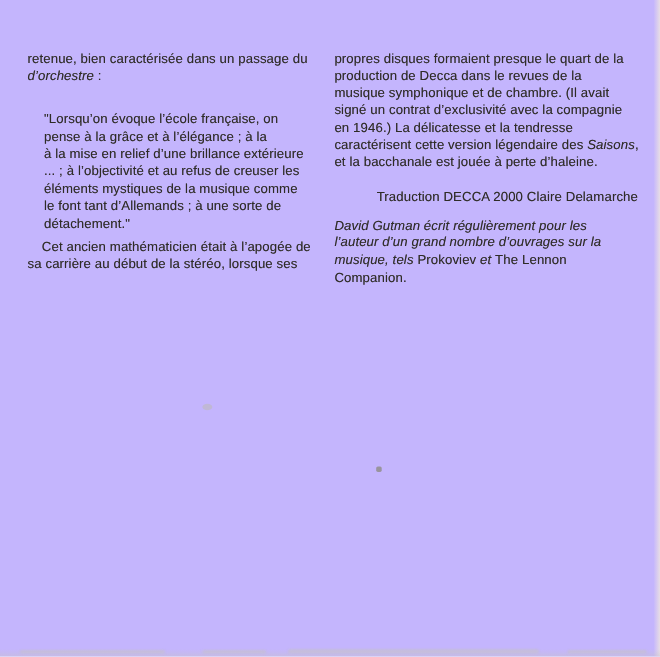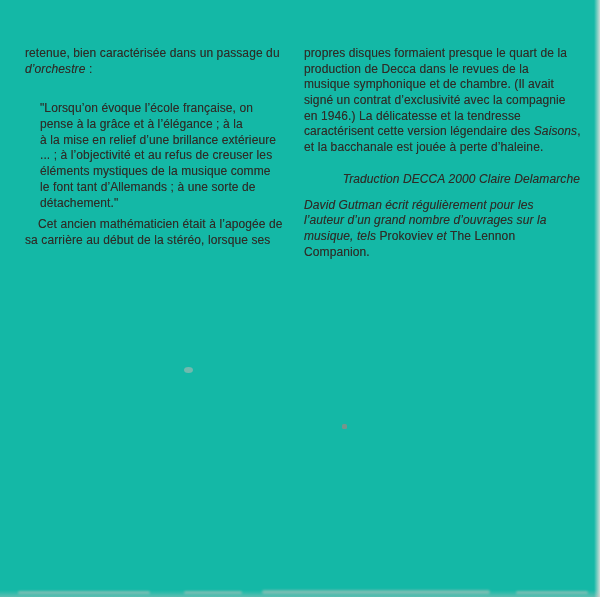--- a/index.html
+++ b/index.html
@@ -4,21 +4,21 @@
 <style>
   html, body {
     margin: 0;
     padding: 0;
     background: #ffffff;
   }
   .stage {
     position: relative;
     width: 600px;
     height: 597px;
-    background: #14b8a6;
+    background: #c4b5fd;
     overflow: hidden;
     font-family: "Liberation Sans", sans-serif;
     color: #2f2c27;
   }
   .col {
     position: absolute;
     top: 46px;
     font-size: 12px;
     line-height: 15.7px;
     text-shadow: 0 0 0.6px rgba(47, 44, 39, 0.45);
@@ -31,21 +31,20 @@
 
   .quote {
     margin-top: 24px;
     margin-left: 15px;
   }
   .closing { margin-top: 6px; }
   .closing .tline:first-child { padding-left: 13px; }
 
   .credit {
     margin-top: 16px;
-    font-style: italic;
     text-align: right;
     height: 15.7px;
     white-space: pre;
   }
   .bio { margin-top: 10px; }
 
   .pagenum {
     position: absolute;
     left: 0;
     top: 573px;

